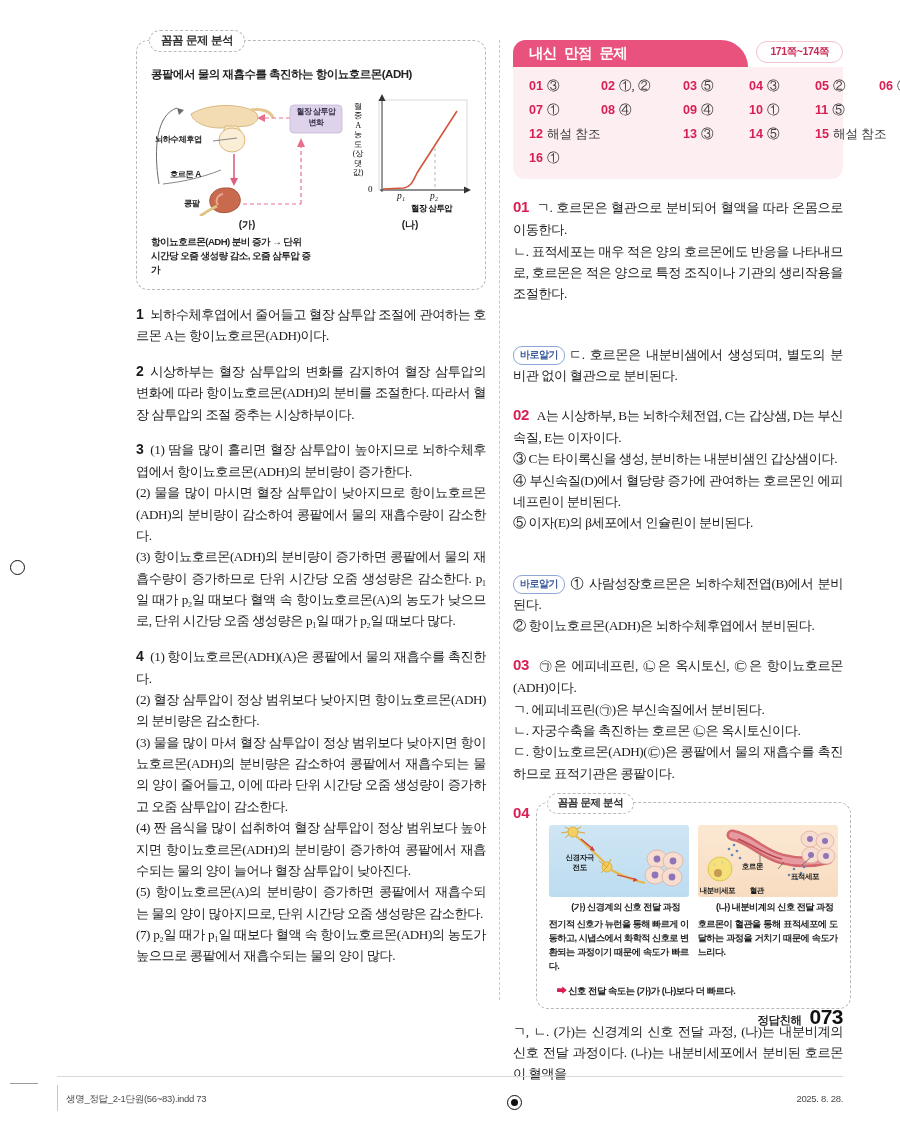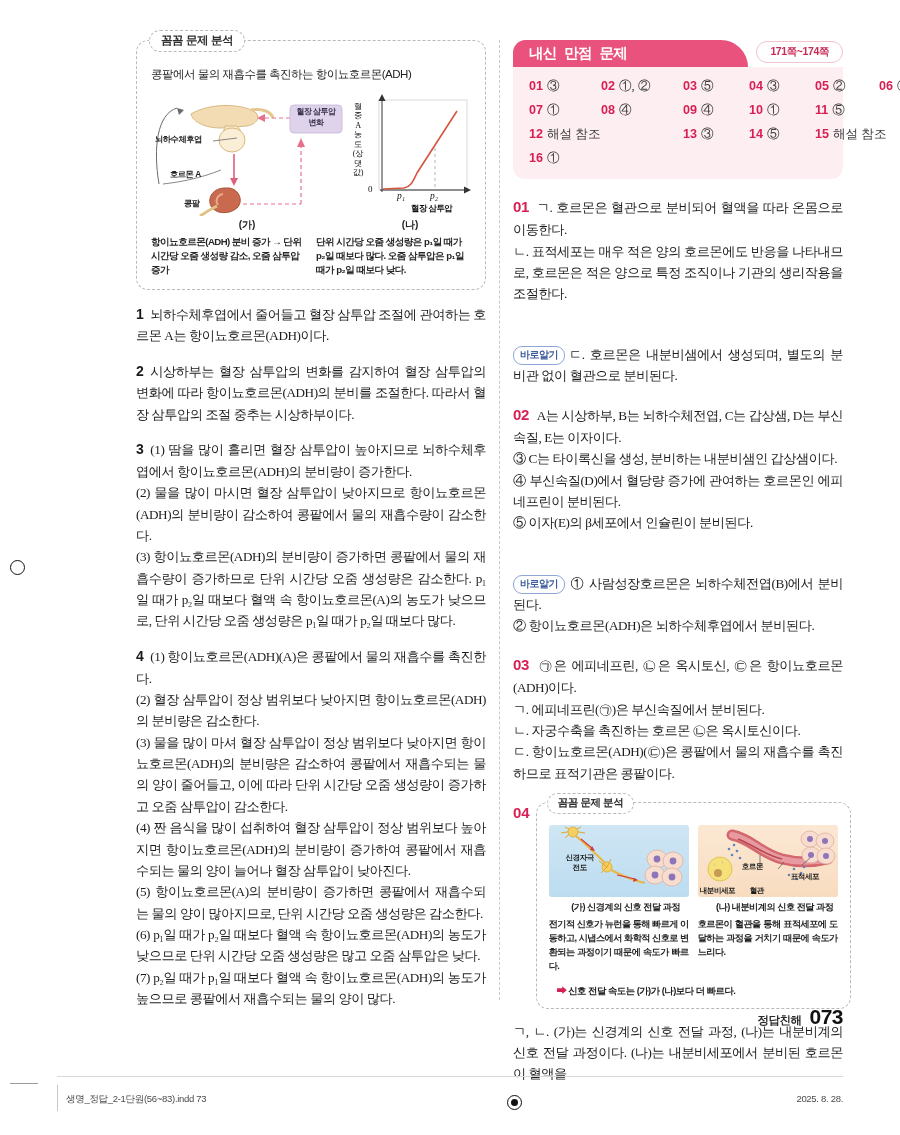--- a/index.html
+++ b/index.html
@@ -47,21 +47,21 @@
     border-radius: 11px;
     padding: 2px 11px 3px;
     font-family: "Liberation Sans", sans-serif;
     font-weight: bold; font-size: 11.5px;
     color: #2d2d2d;
     letter-spacing: -0.4px;
     white-space: nowrap;
   }
   .analysis-title {
     font-family: "Liberation Sans", sans-serif;
-    font-weight: normal; font-size: 11.5px;
+    font-weight: bold; font-size: 11.5px;
     color: #222; letter-spacing: -0.5px;
     margin-bottom: 6px;
   }
 
   
   .fig-row { display: flex; gap: 6px; align-items: flex-start; }
   .fig-a { width: 192px; position: relative; height: 128px; }
   .fig-b { width: 122px; position: relative; height: 128px; }
 
   .fig-caption-row { display: flex; gap: 6px; margin-top: 2px; }
@@ -360,21 +360,20 @@
         </div>
       </div>
 
       <div class="fig-caption-row">
         <div class="cap-label cap-a">(가)</div>
         <div class="cap-label cap-b">(나)</div>
       </div>
 
       <div class="fig-desc-row">
         <div class="fig-desc desc-a">항이뇨호르몬(ADH) 분비 증가 → 단위 시간당 오줌 생성량 감소, 오줌 삼투압 증가</div>
-        <div class="fig-desc desc-b">단위 시간당 오줌 생성량은 p₁일 때가 p₂일 때보다 많다. 오줌 삼투압은 p₁일 때가 p₂일 때보다 낮다.</div>
       </div>
     </div>
 
     <div class="sol">
       <p><span class="qnum">1</span><span>뇌하수체후엽에서 줄어들고 혈장 삼투압 조절에 관여하는 호르몬 A는 항이뇨호르몬(ADH)이다.</span></p>
     </div>
 
     <div class="sol">
       <p><span class="qnum">2</span><span>시상하부는 혈장 삼투압의 변화를 감지하여 혈장 삼투압의 변화에 따라 항이뇨호르몬(ADH)의 분비를 조절한다. 따라서 혈장 삼투압의 조절 중추는 시상하부이다.</span></p>
     </div>
@@ -384,21 +383,20 @@
       <p class="sub-p">(2) 물을 많이 마시면 혈장 삼투압이 낮아지므로 항이뇨호르몬(ADH)의 분비량이 감소하여 콩팥에서 물의 재흡수량이 감소한다.</p>
       <p class="sub-p">(3) 항이뇨호르몬(ADH)의 분비량이 증가하면 콩팥에서 물의 재흡수량이 증가하므로 단위 시간당 오줌 생성량은 감소한다. p₁일 때가 p₂일 때보다 혈액 속 항이뇨호르몬(A)의 농도가 낮으므로, 단위 시간당 오줌 생성량은 p₁일 때가 p₂일 때보다 많다.</p>
     </div>
 
     <div class="sol">
       <p><span class="qnum">4</span><span>(1) 항이뇨호르몬(ADH)(A)은 콩팥에서 물의 재흡수를 촉진한다.</span></p>
       <p class="sub-p">(2) 혈장 삼투압이 정상 범위보다 낮아지면 항이뇨호르몬(ADH)의 분비량은 감소한다.</p>
       <p class="sub-p">(3) 물을 많이 마셔 혈장 삼투압이 정상 범위보다 낮아지면 항이뇨호르몬(ADH)의 분비량은 감소하여 콩팥에서 재흡수되는 물의 양이 줄어들고, 이에 따라 단위 시간당 오줌 생성량이 증가하고 오줌 삼투압이 감소한다.</p>
       <p class="sub-p">(4) 짠 음식을 많이 섭취하여 혈장 삼투압이 정상 범위보다 높아지면 항이뇨호르몬(ADH)의 분비량이 증가하여 콩팥에서 재흡수되는 물의 양이 늘어나 혈장 삼투압이 낮아진다.</p>
       <p class="sub-p">(5) 항이뇨호르몬(A)의 분비량이 증가하면 콩팥에서 재흡수되는 물의 양이 많아지므로, 단위 시간당 오줌 생성량은 감소한다.</p>
-      <p class="sub-p">(6) p₁일 때가 p₂일 때보다 혈액 속 항이뇨호르몬(ADH)의 농도가 낮으므로 단위 시간당 오줌 생성량은 많고 오줌 삼투압은 낮다.</p>
       <p class="sub-p">(7) p₂일 때가 p₁일 때보다 혈액 속 항이뇨호르몬(ADH)의 농도가 높으므로 콩팥에서 재흡수되는 물의 양이 많다.</p>
     </div>
   </div>
 
   <div class="col-right">
 
     <div class="ak-wrap">
       <div class="ak-header">
         <div class="ak-pill-bg"></div>
         <div class="ak-pill-txt">내신 만점 문제</div>

